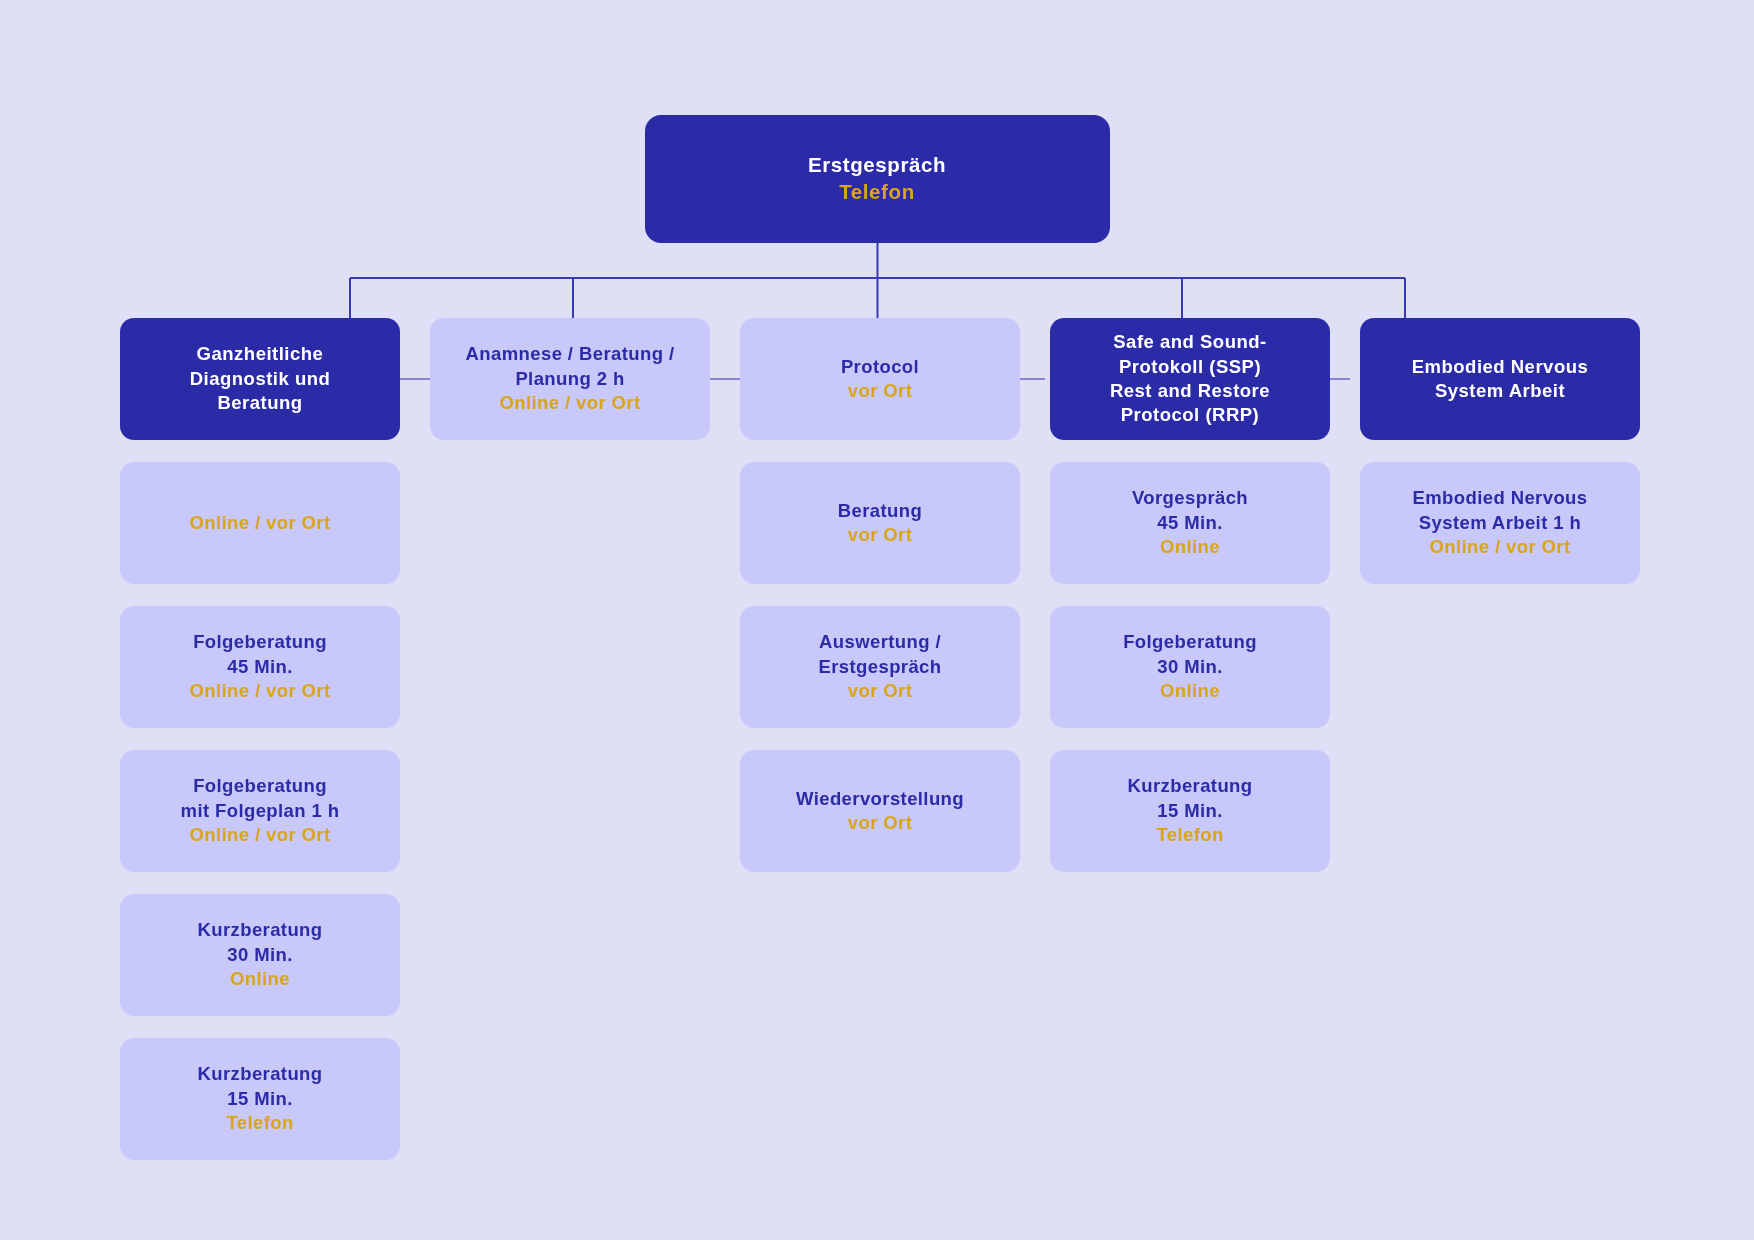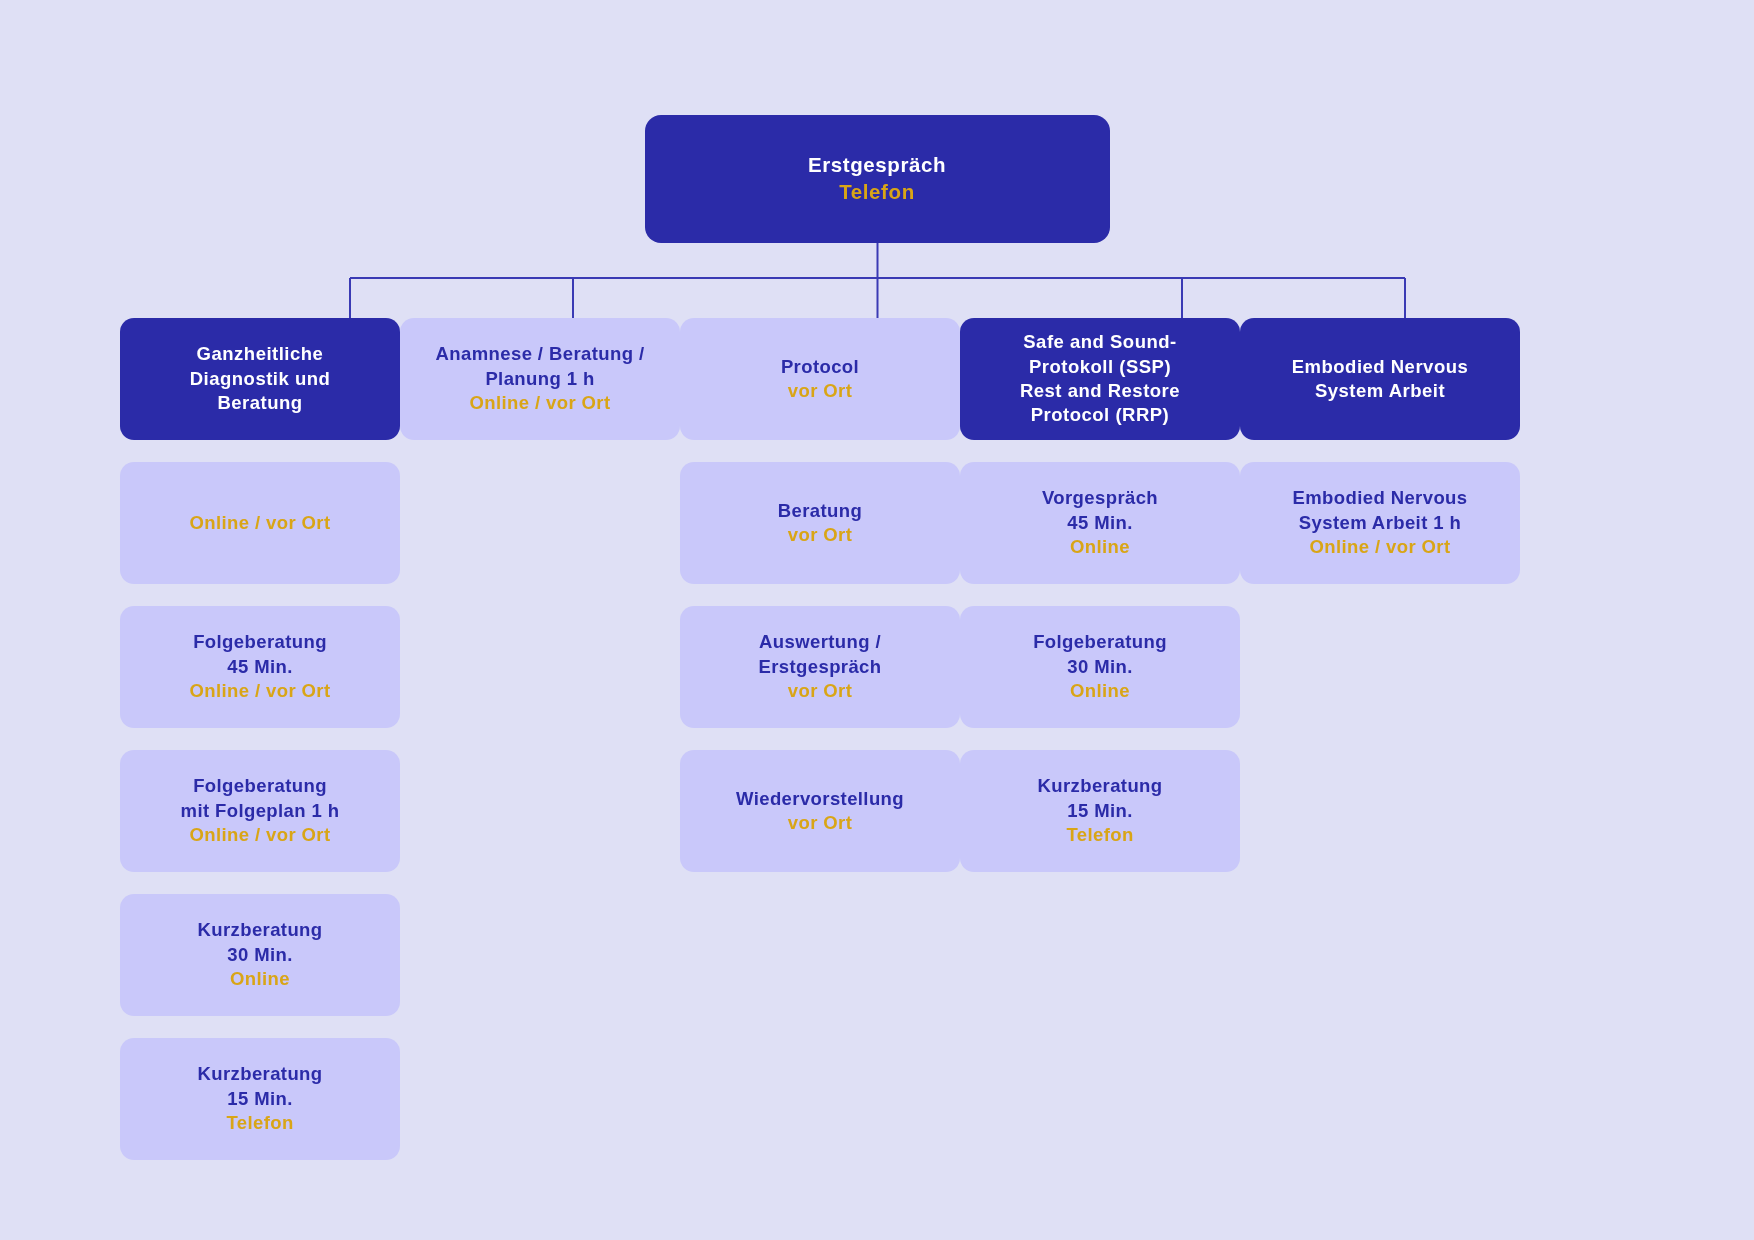--- a/index.html
+++ b/index.html
@@ -67,20 +67,21 @@
     text-align: center;
   }
 
   
   #columns {
     position: absolute;
     left: 120px;
     top: 318px;
     width: 1520px;
     display: flex;
+    gap: 30px;
     align-items: flex-start;
   }
   .column {
     width: 280px;
     display: flex;
     flex-direction: column;
     gap: 22px;
   }
 
   .node-cat {
@@ -193,21 +194,21 @@
       <div class="node-item">
         <div class="title">Kurzberatung
 15 Min.</div>
         <div class="sub">Telefon</div>
       </div>
     </div>
 
     <div class="column">
       <div class="node-item">
         <div class="title">Anamnese / Beratung /
-Planung 1 h</div>
+Planung 2 h</div>
         <div class="sub">Online / vor Ort</div>
       </div>
     </div>
 
     <div class="column">
       <div class="node-item">
         <div class="title">Protocol</div>
         <div class="sub">vor Ort</div>
       </div>
       <div class="node-item">

